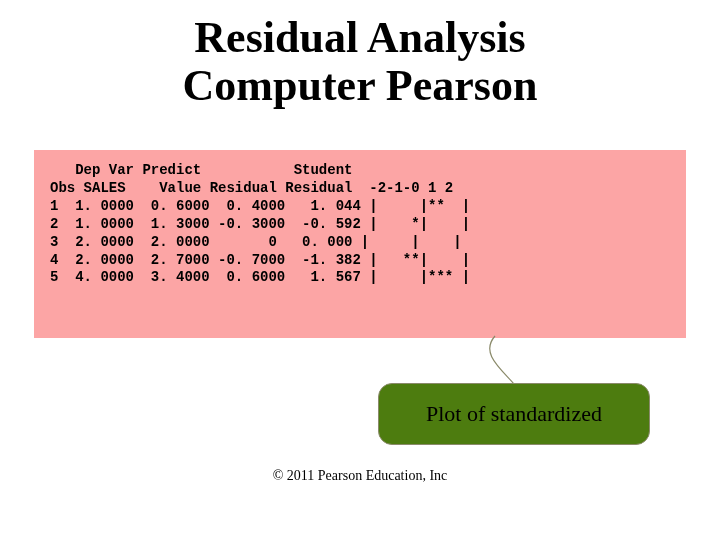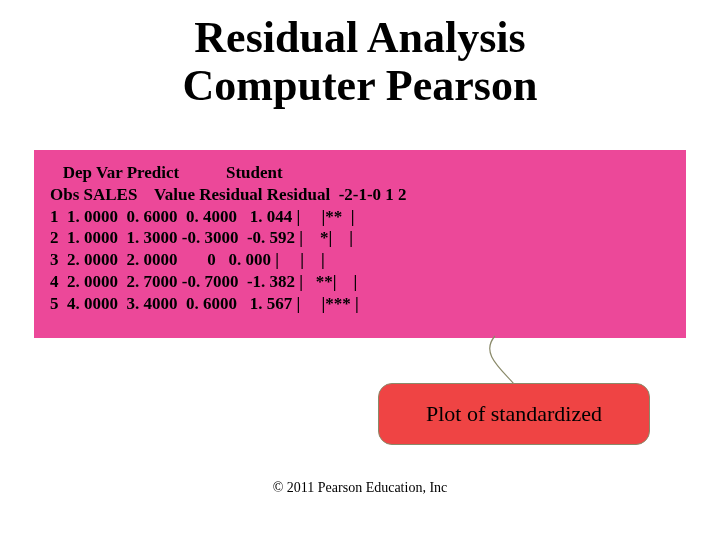--- a/index.html
+++ b/index.html
@@ -23,37 +23,37 @@
     font-size: 44px;
     line-height: 1.08;
     padding-top: 14px;
   }
   .output-box {
     position: absolute;
     left: 34px;
     top: 150px;
     width: 652px;
     height: 188px;
-    background: #ec4899;
+    background: #fca5a5;
     box-sizing: border-box;
     padding: 12px 12px 10px 16px;
-    font-family: Liberation Serif, serif;
-    font-size: 17px;
+    font-family: Liberation Mono, monospace;
+    font-size: 14px;
     font-weight: bold;
     color: #000;
     line-height: 1.28;
     white-space: pre;
   }
   .callout-box {
     position: absolute;
     left: 378px;
     top: 383px;
     width: 270px;
     height: 60px;
-    background: #ef4444;
+    background: #4d7c0f;
     border: 1px solid #8a8a6a;
     border-radius: 14px;
     display: flex;
     align-items: center;
     justify-content: center;
     text-align: center;
     font-family: "Times New Roman", Times, serif;
     font-size: 22px;
     line-height: 1.1;
   }
@@ -62,21 +62,21 @@
     left: 460px;
     top: 333px;
     width: 70px;
     height: 55px;
     pointer-events: none;
   }
   .copyright {
     position: absolute;
     left: 0;
     width: 720px;
-    top: 480px;
+    top: 468px;
     text-align: center;
     font-family: "Times New Roman", Times, serif;
     font-size: 14px;
     color: #000;
   }
 </style>
 </head>
 <body>
 
 <div class="slide">

